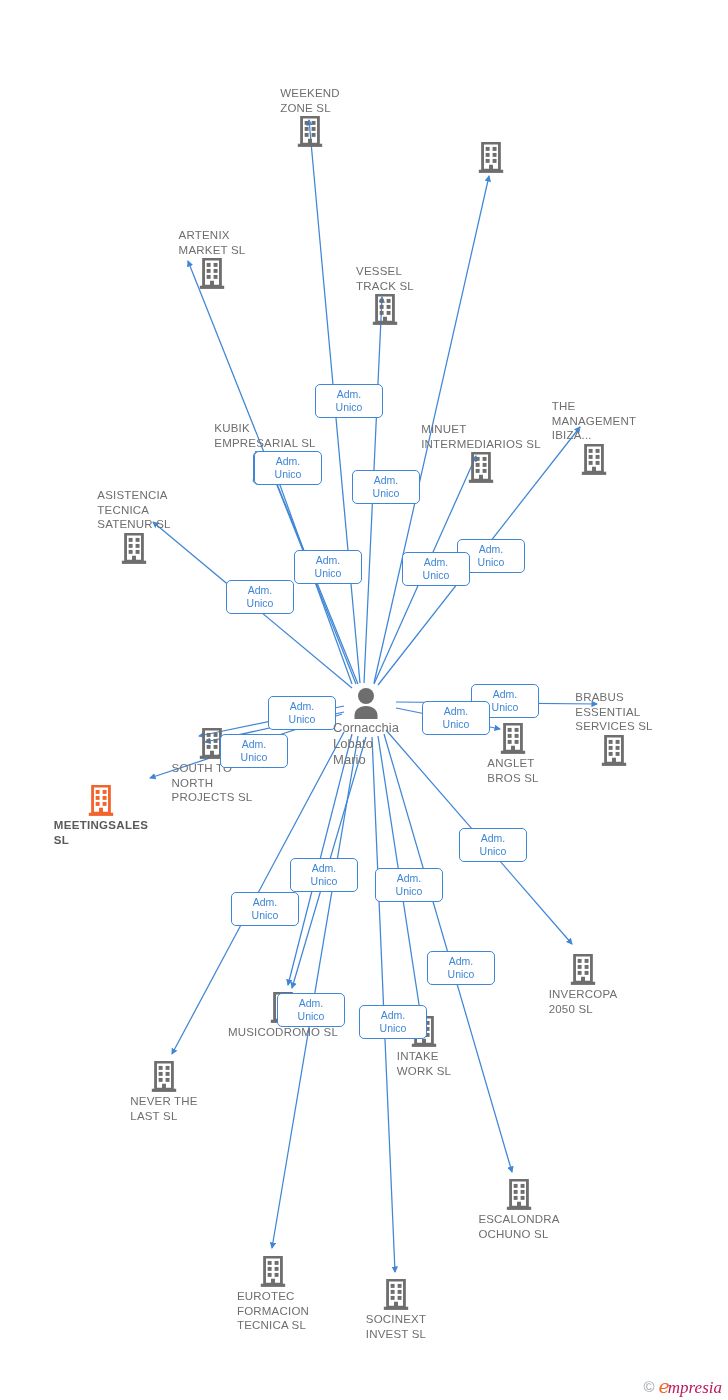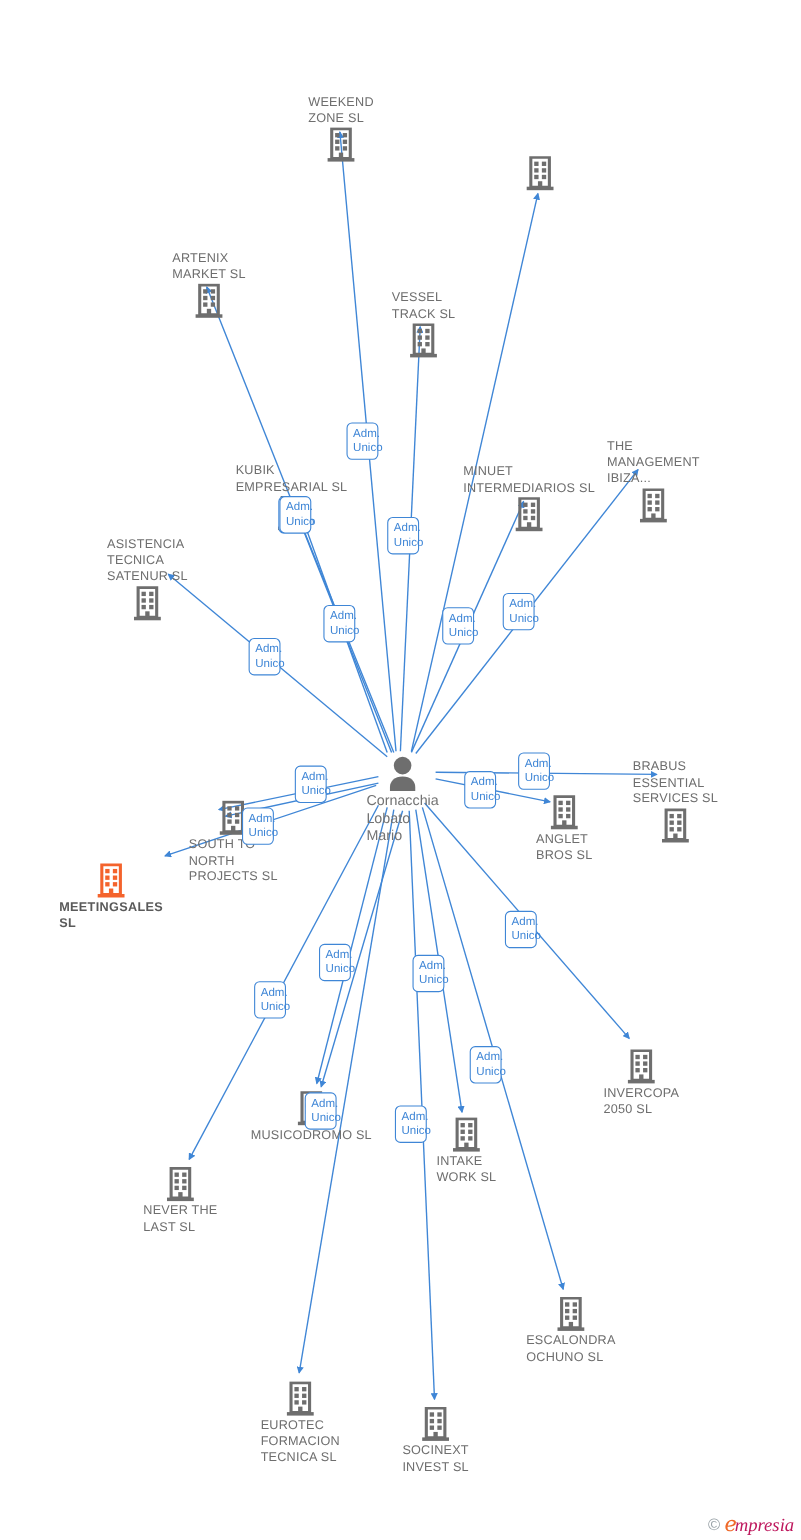--- a/index.html
+++ b/index.html
@@ -65,21 +65,21 @@
     box-sizing: border-box;
     border: 1.3px solid #3f86d6;
     border-radius: 5px;
     background: #ffffff;
     color: #3f86d6;
     font-size: 10.5px;
     line-height: 12.5px;
     text-align: center;
     padding: 3px 5px 4px 5px;
     white-space: pre-line;
-    width: 29px;
+    width: 68px;
     margin-left: -22px;
     margin-top: -17px;
   }
   .watermark {
     position: absolute;
     right: 6px;
     bottom: 4px;
     display: flex;
     align-items: center;
     gap: 4px;
@@ -164,21 +164,21 @@
             <rect x="3" y="29.5" width="26" height="3.4" fill="#6e6e6e"></rect>
             <rect x="10.3" y="5.2" width="4.2" height="4.2" fill="#6e6e6e"></rect>
             <rect x="17.7" y="5.2" width="4.2" height="4.2" fill="#6e6e6e"></rect>
             <rect x="10.3" y="11.6" width="4.2" height="4.2" fill="#6e6e6e"></rect>
             <rect x="17.7" y="11.6" width="4.2" height="4.2" fill="#6e6e6e"></rect>
             <rect x="10.3" y="18" width="4.2" height="4.2" fill="#6e6e6e"></rect>
             <rect x="17.7" y="18" width="4.2" height="4.2" fill="#6e6e6e"></rect>
             <rect x="13.9" y="24.2" width="4.2" height="5.6" fill="#6e6e6e"></rect>
           </svg></span>
       </div>
-      <div class="node labels-above" style="left: 190px; top: 228px;">
+      <div class="node labels-above" style="left: 212px; top: 228px;">
         <span class="node-icon"><svg width="30" height="32" viewBox="0 0 32 34">
             <path d="M7 1h18v29H7z" fill="none" stroke="#6e6e6e" stroke-width="3"></path>
             <rect x="3" y="29.5" width="26" height="3.4" fill="#6e6e6e"></rect>
             <rect x="10.3" y="5.2" width="4.2" height="4.2" fill="#6e6e6e"></rect>
             <rect x="17.7" y="5.2" width="4.2" height="4.2" fill="#6e6e6e"></rect>
             <rect x="10.3" y="11.6" width="4.2" height="4.2" fill="#6e6e6e"></rect>
             <rect x="17.7" y="11.6" width="4.2" height="4.2" fill="#6e6e6e"></rect>
             <rect x="10.3" y="18" width="4.2" height="4.2" fill="#6e6e6e"></rect>
             <rect x="17.7" y="18" width="4.2" height="4.2" fill="#6e6e6e"></rect>
             <rect x="13.9" y="24.2" width="4.2" height="5.6" fill="#6e6e6e"></rect>

